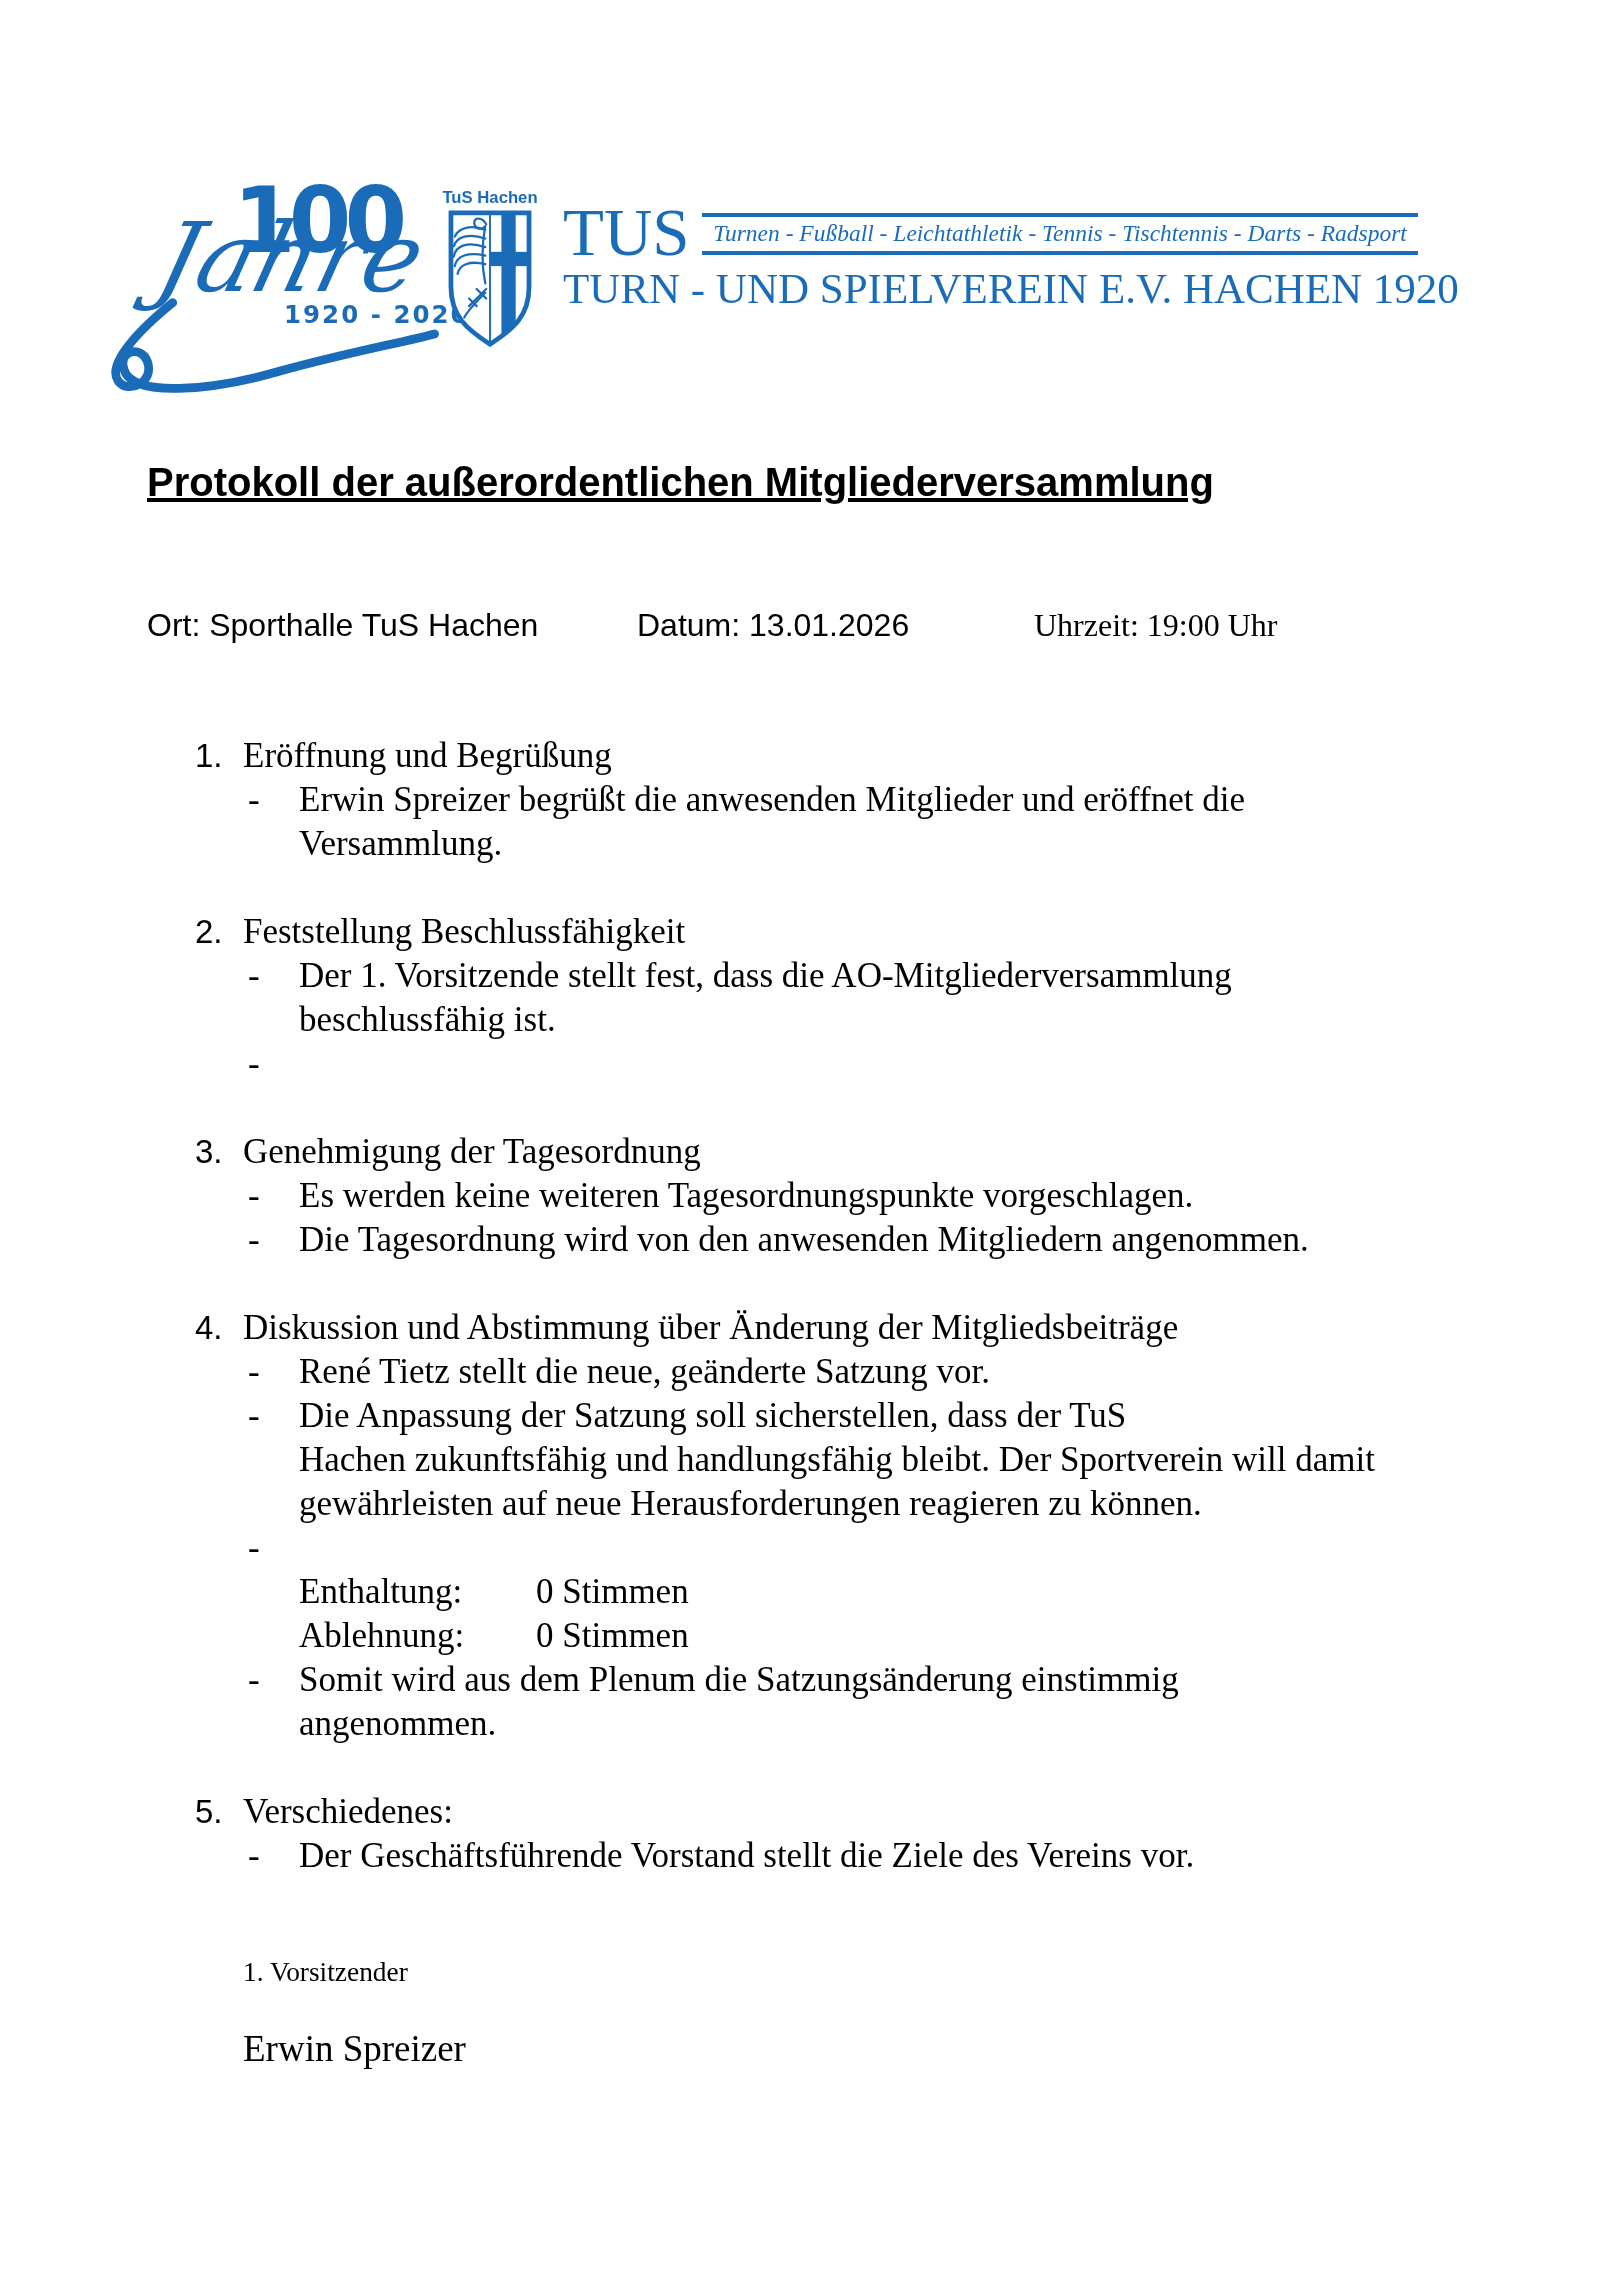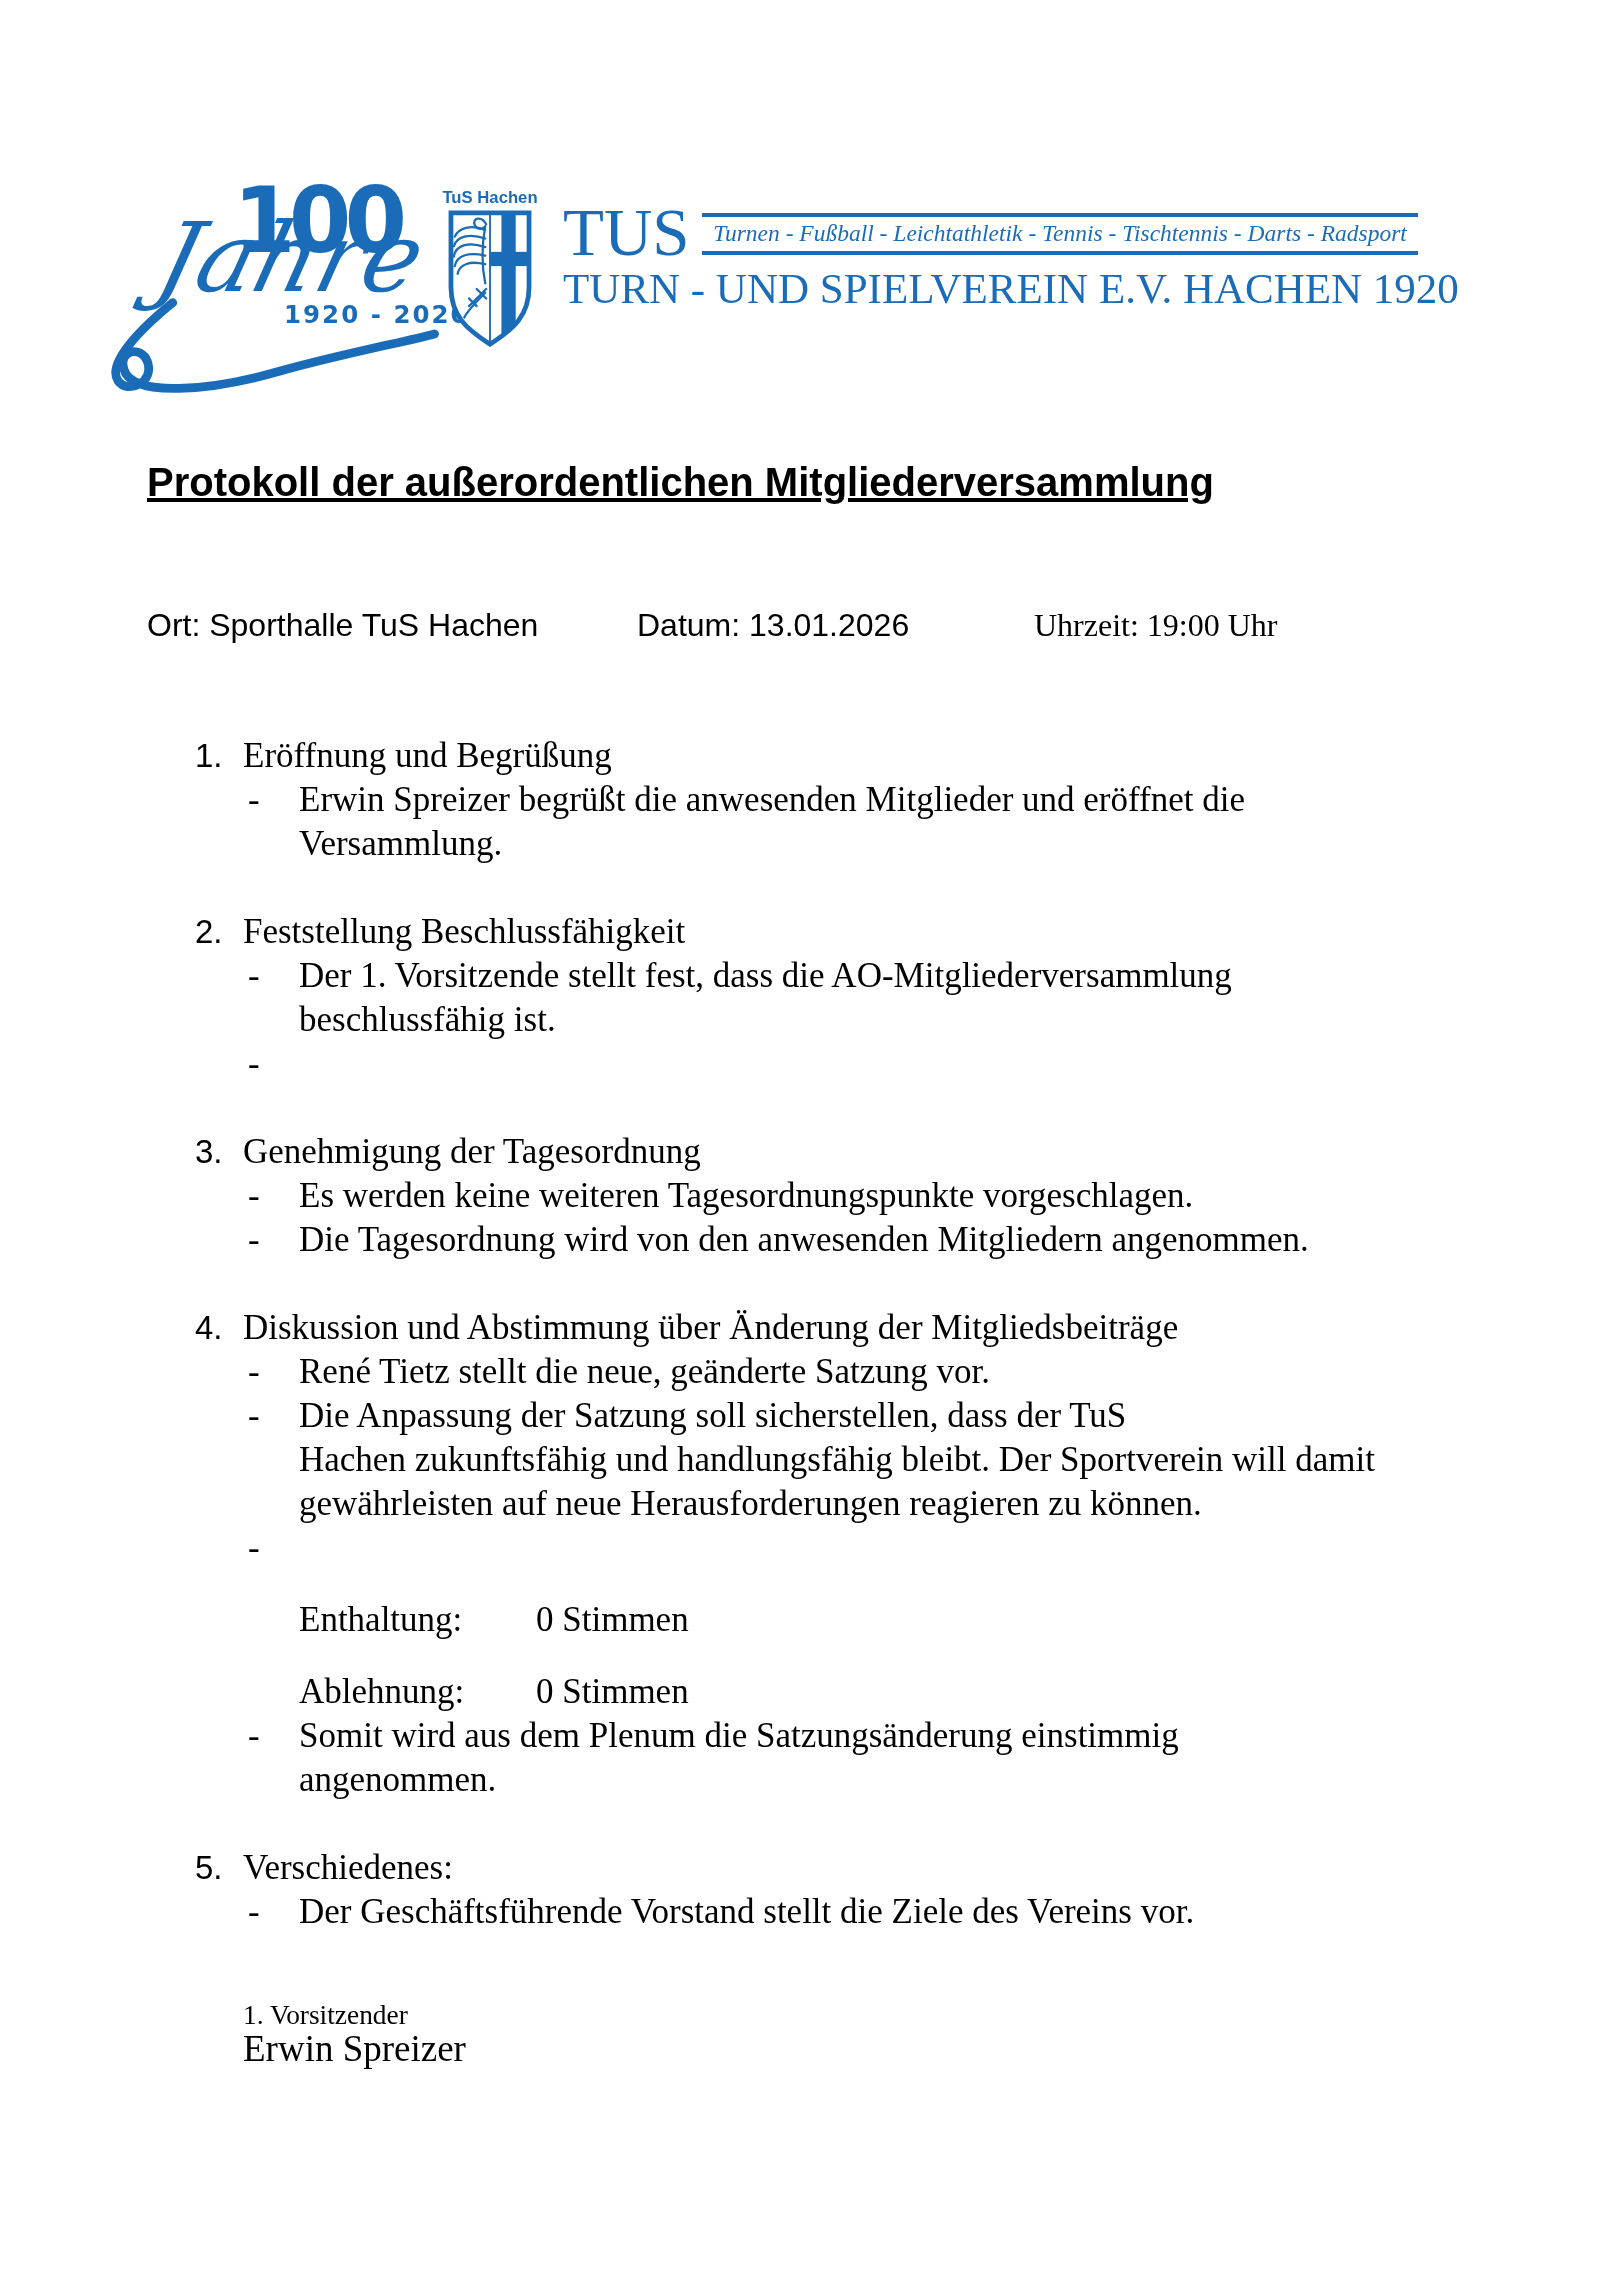--- a/index.html
+++ b/index.html
@@ -43,26 +43,26 @@
   #agenda{left:147px;top:734px;width:1392px;font:35px/44px "Liberation Serif",serif;}
   .ag-item{margin-top:44px;}
   .ag-item:first-child{margin-top:0;}
   .ag-head{display:flex;align-items:baseline;padding-left:48px;}
   .ag-num{width:48px;flex:0 0 48px;font:33px/44px "Liberation Sans",sans-serif;}
   .ag-title{white-space:nowrap;}
   .ag-sub{display:flex;align-items:baseline;padding-left:101px;}
   .ag-dash{width:51px;flex:0 0 51px;}
   .ag-line{white-space:nowrap;}
   .vote-row{display:flex;align-items:baseline;padding-left:152px;}
-  .vote-label{width:237px;flex:0 0 237px;white-space:nowrap;margin-top:28px;}
+  .vote-label{width:237px;flex:0 0 237px;white-space:nowrap;}
   .vote-value{white-space:nowrap;}
 
   
   #sig-name{left:243px;top:2025px;font:37px/47px "Liberation Serif",serif;white-space:nowrap;}
-  #sig-role{left:243px;top:1999px;font:27.4px/33px "Liberation Serif",serif;white-space:nowrap;}
+  #sig-role{left:243px;top:1956px;font:27.4px/33px "Liberation Serif",serif;white-space:nowrap;}
 </style>
 </head>
 <body>
 
 <div class="abs" id="anniv-big">100</div>
 
 <svg class="abs" id="anniv-swash" viewBox="0 0 360 130" aria-hidden="true">
   <path d="M84,14 C52,40 16,76 28,94 C38,108 66,96 58,74 C52,58 28,62 34,82 C42,112 124,104 194,84 C254,67 322,54 352,46" fill="none" stroke="#1b6cb8" stroke-width="9" stroke-linecap="round"></path>
 </svg>
 

